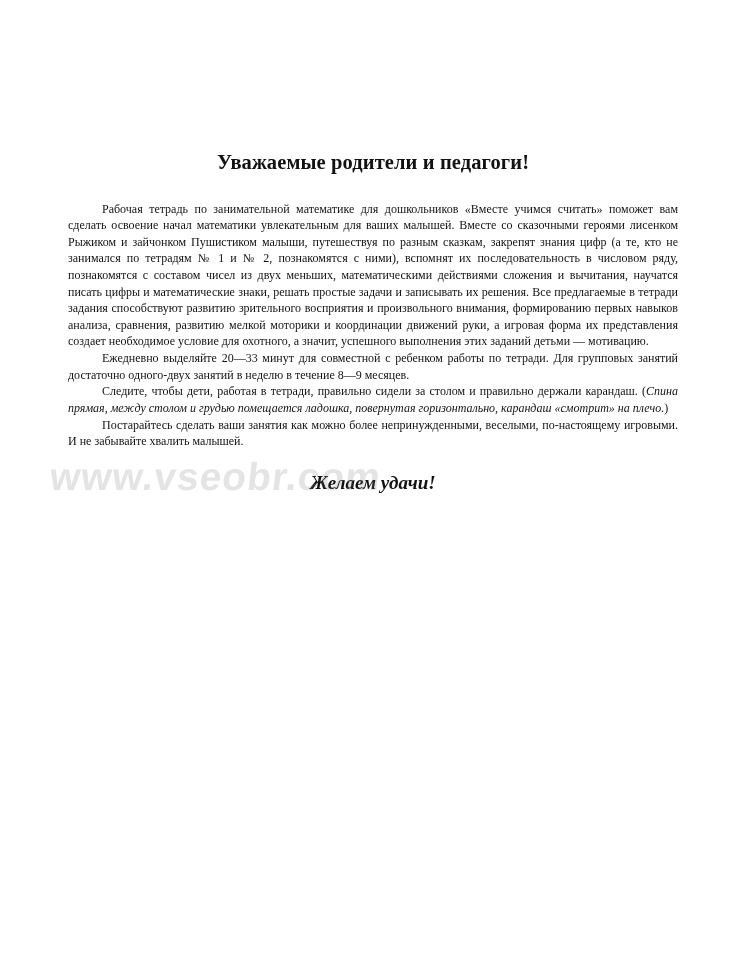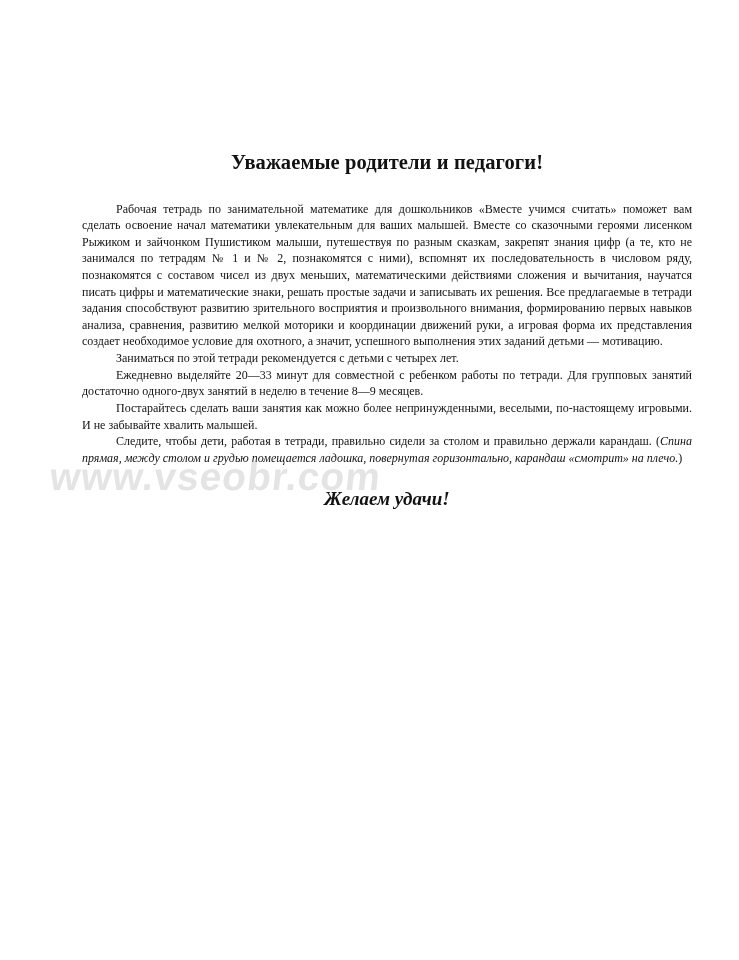--- a/index.html
+++ b/index.html
@@ -16,21 +16,21 @@
   }
   .page {
     position: relative;
     width: 739px;
     height: 960px;
     box-sizing: border-box;
     padding: 0;
   }
   .content {
     position: absolute;
-    left: 82px;
+    left: 68px;
     top: 150px;
     width: 610px;
   }
   .doc-title {
     font-size: 20.5px;
     font-weight: bold;
     text-align: center;
     letter-spacing: 0.1px;
     margin: 0 0 26px 0;
     line-height: 1.2;
@@ -82,27 +82,26 @@
 <body>
 
 <div class="page">
 
   <div class="content">
 
     <h1 class="doc-title">Уважаемые родители и педагоги!</h1>
 
     <p class="para">Рабочая тетрадь по занимательной математике для дошкольников «Вместе учимся считать» поможет вам сделать освоение начал математики увлекательным для ваших малышей. Вместе со сказочными героями лисенком Рыжиком и зайчонком Пушистиком малыши, путешествуя по разным сказкам, закрепят знания цифр (а те, кто не занимался по тетрадям № 1 и № 2, познакомятся с ними), вспомнят их последовательность в числовом ряду, познакомятся с составом чисел из двух меньших, математическими действиями сложения и вычитания, научатся писать цифры и математические знаки, решать простые задачи и записывать их решения. Все предлагаемые в тетради задания способствуют развитию зрительного восприятия и произвольного внимания, формированию первых навыков анализа, сравнения, развитию мелкой моторики и координации движений руки, а игровая форма их представления создает необходимое условие для охотного, а значит, успешного выполнения этих заданий детьми — мотивацию.</p>
 
-    <p class="para">Заниматься по этой тетради рекомендуется с детьми с четырех лет.</p>
 
     <p class="para">Ежедневно выделяйте 20—33 минут для совместной с ребенком работы по тетради. Для групповых занятий достаточно одного-двух занятий в неделю в течение 8—9 месяцев.</p>
 
+    <p class="para italic-run"><span>Следите, чтобы дети, работая в тетради, правильно сидели за столом и правильно держали карандаш. (</span><span class="ital">Спина прямая, между столом и грудью помещается ладошка, повернутая горизонтально, карандаш «смотрит» на плечо.</span><span>)</span></p>
+
     <p class="para">Постарайтесь сделать ваши занятия как можно более непринужденными, веселыми, по-настоящему игровыми. И не забывайте хвалить малышей.</p>
-
-    <p class="para italic-run"><span>Следите, чтобы дети, работая в тетради, правильно сидели за столом и правильно держали карандаш. (</span><span class="ital">Спина прямая, между столом и грудью помещается ладошка, повернутая горизонтально, карандаш «смотрит» на плечо.</span><span>)</span></p>
 
     <div class="closing">Желаем удачи!</div>
 
   </div>
 
   <div class="watermark">
     <div class="wm-text">www.vseobr.com</div>
   </div>
 
 </div>

